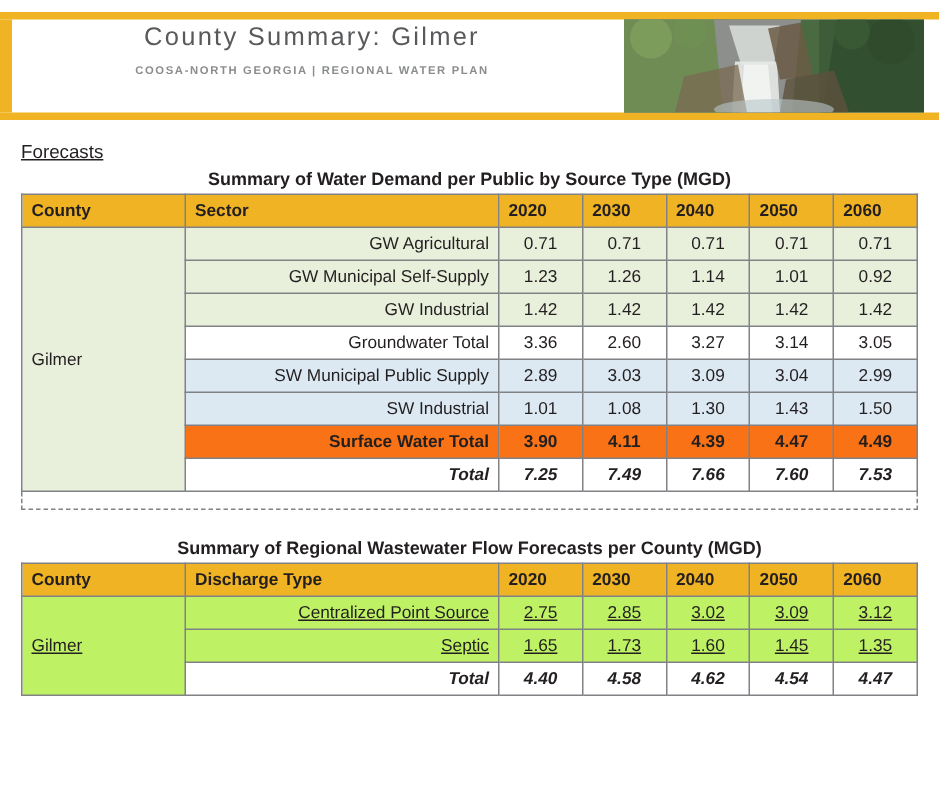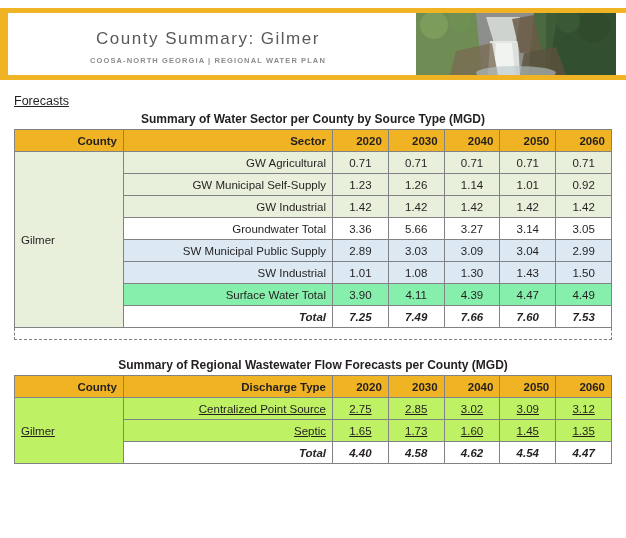--- a/index.html
+++ b/index.html
@@ -29,21 +29,21 @@
   .banner-left {
     position: absolute;
     left: 0; top: 0; bottom: 0;
     width: 8px;
     background: #f0b323;
   }
   .banner-text {
     position: absolute;
     left: 0;
     right: 210px;
-    top: 16px;
+    top: 2px;
     text-align: center;
   }
   .banner-title {
     font-size: 17px;
     letter-spacing: 1.5px;
     color: #58595b;
     font-family: "Liberation Sans", sans-serif;
   }
   .banner-sub {
     margin-top: 7px;
@@ -90,34 +90,34 @@
   }
   table.data th, table.data td {
     border: 1px solid #808285;
     padding: 2px 6px;
     height: 17px;
   }
   table.data thead th {
     background: #f0b323;
     color: #231f20;
     font-weight: bold;
-    text-align: right;
+    text-align: left;
   }
   thead th.num { text-align: center; }
   td.num { text-align: center; }
   td.county-cell {
     text-align: left;
     vertical-align: middle;
     background: #ffffff;
     padding-left: 8px;
   }
   tr.gw td { background: #e8f0dc; }
   tr.gwtotal td { background: #ffffff; }
   tr.sw td { background: #dce9f3; }
-  tr.swtotal td { background: #86efac; }
+  tr.swtotal td { background: #f97316; font-weight: bold; }
   tr.plain td { background: #bef264; text-decoration: underline; }
   tr.total td {
     background: #ffffff;
     font-weight: bold;
     border-top: 1.5px solid #58595b;
     font-style: italic;
   }
   td.label-cell { text-align: right; }
 
   
@@ -178,21 +178,21 @@
       <circle cx="44" cy="8" r="11" fill="#6e9152" opacity="0.8"></circle>
       <circle cx="178" cy="14" r="16" fill="#2f4a2c" opacity="0.85"></circle>
       <circle cx="152" cy="8" r="12" fill="#3a5a35" opacity="0.85"></circle>
     </svg>
   </div>
 </div>
 
 <div class="section-label">Forecasts</div>
 
 <div class="table-wrap">
-  <div class="table-title">Summary of Water Sector per County by Source Type (MGD)</div>
+  <div class="table-title">Summary of Water Demand per Public by Source Type (MGD)</div>
   <table class="data">
     <thead>
       <tr>
         <th style="width:96px">County</th>
         <th style="width:196px">Sector</th>
         <th class="num">2020</th>
         <th class="num">2030</th>
         <th class="num">2040</th>
         <th class="num">2050</th>
         <th class="num">2060</th>
@@ -220,21 +220,21 @@
           <td class="label-cell">GW Industrial</td>
           <td class="num">1.42</td>
           <td class="num">1.42</td>
           <td class="num">1.42</td>
           <td class="num">1.42</td>
           <td class="num">1.42</td>
         </tr>
         <tr class="gwtotal">
           <td class="label-cell">Groundwater Total</td>
           <td class="num">3.36</td>
-          <td class="num">5.66</td>
+          <td class="num">2.60</td>
           <td class="num">3.27</td>
           <td class="num">3.14</td>
           <td class="num">3.05</td>
         </tr>
         <tr class="sw">
           <td class="label-cell">SW Municipal Public Supply</td>
           <td class="num">2.89</td>
           <td class="num">3.03</td>
           <td class="num">3.09</td>
           <td class="num">3.04</td>

